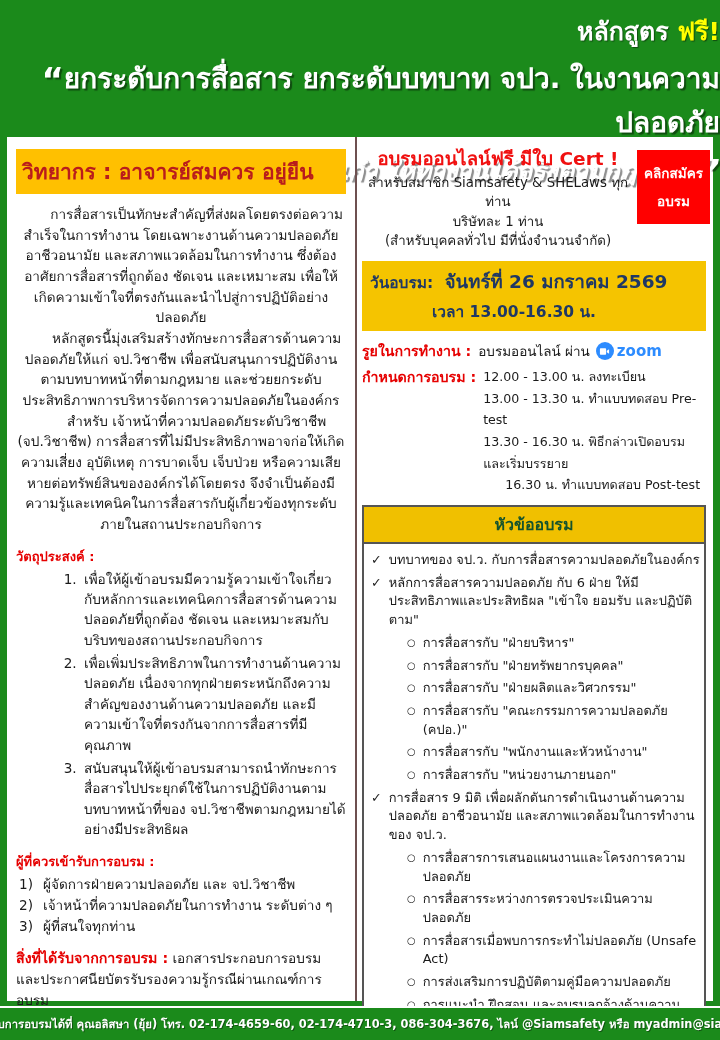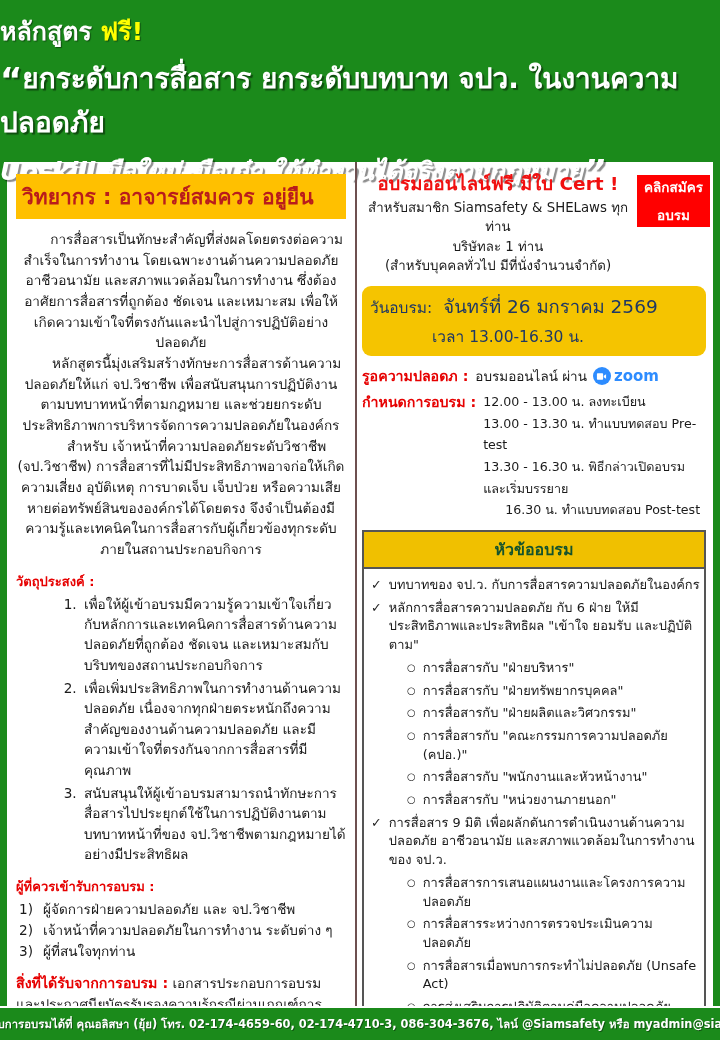--- a/index.html
+++ b/index.html
@@ -2,21 +2,21 @@
 <html><head>
 <meta charset="utf-8">
 <style>
   * { box-sizing: border-box; }
   html,body { margin:0; padding:0; }
   .page {
     position:relative; width:720px; height:1040px; background:#fff;
     font-family:"DejaVu Sans", sans-serif; overflow:hidden; color:#1a1a1a;
   }
   
-  .header { height:162px; background:#1b8a1b; text-align:left; color:#fff; }
+  .header { height:137px; background:#1b8a1b; text-align:right; color:#fff; }
   .h-line1 { padding-top:11px; font-size:25px; font-weight:bold; text-shadow:1px 1px 1px rgba(0,0,0,.45); }
   .h-line1 .free { color:#ffff00; }
   .h-line2 { font-size:28px; font-weight:bold; margin-top:5px; text-shadow:2px 2px 1px rgba(0,0,0,.45); }
   .h-line3 { font-size:25px; font-weight:bold; font-style:italic; margin-top:7px; text-shadow:2px 2px 1px rgba(0,0,0,.45); }
   .bigquote { font-size:34px; line-height:0; vertical-align:-4px; }
   
   .body { display:flex; height:869px; background:#fff; border-left:7px solid #1b8a1b; border-right:7px solid #1b8a1b; border-bottom:5px solid #1b8a1b; }
   .left-col { width:350px; border-right:2px solid #6e5050; padding:8px 9px 0 9px; }
   .right-col { flex:1; position:relative; padding:5px 7px 0 5px; }
   
@@ -27,24 +27,24 @@
   ol.objectives li { margin-bottom:3px; padding-left:3px;margin-left:44px; }
   ul.audience { margin:0; padding-left:3px; list-style:none; font-size:13.6px; line-height:1.55; counter-reset:aud; }
   ul.audience li { display:flex; }
   ul.audience li::before { counter-increment:aud; content:counter(aud) ")"; width:24px; flex:0 0 auto; }
   .inline-title { color:#e60000; font-weight:bold; font-size:14.2px; }
   .mix-para { font-size:13.6px; line-height:1.55; margin:10px 0 0 0; }
   .note-line { font-size:11px; margin:2px 0 0 0; }
   
   .headline { color:#f01010; font-weight:bold; font-size:18.5px; text-align:center; width:272px; margin-top:2px; }
   .sub { width:272px; text-align:center; font-size:13.3px; line-height:1.45; }
-  .register-btn { position:absolute; top:13px; right:3px; width:73px; height:52px; background:#ff0000; color:#fff;
+  .register-btn { position:absolute; top:13px; right:3px; width:73px; height:74px; background:#ff0000; color:#fff;
     font-weight:bold; font-size:13.5px; text-align:center; display:flex; flex-direction:column; justify-content:center; gap:6px;
     border:none; cursor:pointer; font-family:inherit; }
-  .date-box { background:#f5c400; color:#1f3864; font-weight:normal; padding:6px 8px 7px 8px; margin:11px 0 9px 0;border-radius:9px; }
+  .date-box { background:#f5c400; color:#1f3864; font-weight:bold; padding:6px 8px 7px 8px; margin:11px 0 9px 0; }
   .date-box .row1 .lbl { font-size:15.5px; }
   .date-box .row1 .date { font-size:18.5px; margin-left:6px; }
   .date-box .row2 { font-size:15.5px; padding-left:62px; margin-top:3px; }
   .fmt-row { display:flex; align-items:center; margin:2px 0 4px 0; }
   .red-label { color:#e60000; font-weight:bold; font-size:14.2px; white-space:nowrap; }
   .fmt-value { font-size:13.5px; margin-left:7px; }
   .zoom-logo { display:inline-flex; align-items:center; gap:3px; margin-left:6px; }
   .zoom-circle { width:18px; height:18px; border-radius:50%; background:#2d8cff; display:flex; align-items:center; justify-content:center; }
   .zoom-word { color:#2d8cff; font-weight:bold; font-size:15px; }
   .sched-row { display:flex; align-items:flex-start; }
@@ -132,21 +132,21 @@
 
       <div class="date-box">
         <div class="row1">
           <span class="lbl">วันอบรม:</span>
           <span class="date">จันทร์ที่ 26 มกราคม 2569</span>
         </div>
         <div class="row2">เวลา 13.00-16.30 น.</div>
       </div>
 
       <div class="fmt-row">
-        <span class="red-label">รูอความปลอดภ :</span>
+        <span class="red-label">รูยในการทำงาน :</span>
         <span class="fmt-value">อบรมออนไลน์ ผ่าน</span>
         <span class="zoom-logo">
           <span class="zoom-circle">
             <svg width="11" height="11" viewBox="0 0 24 24" fill="#ffffff">
                 <path d="M2 7.2C2 6 3 5 4.2 5h9.1c1.2 0 2.2 1 2.2 2.2v9.6c0 1.2-1 2.2-2.2 2.2H4.2C3 19 2 18 2 16.8V7.2zm15 3.3 5-3.5v10l-5-3.5v-3z"></path>
               </svg>
           </span>
           <span class="zoom-word">zoom</span>
         </span>
       </div>

